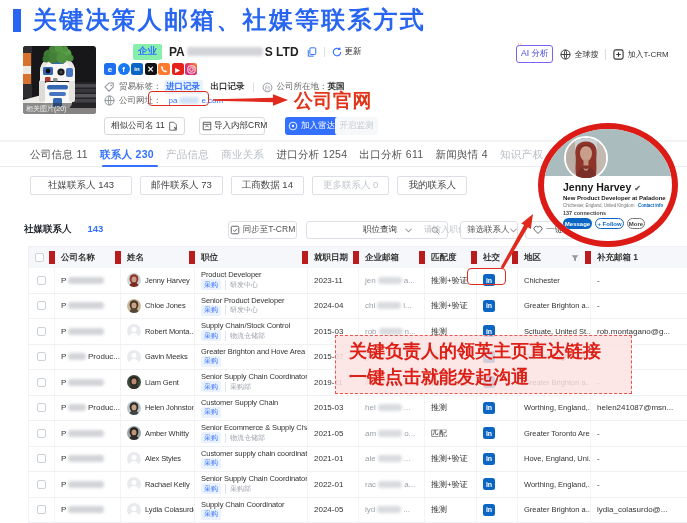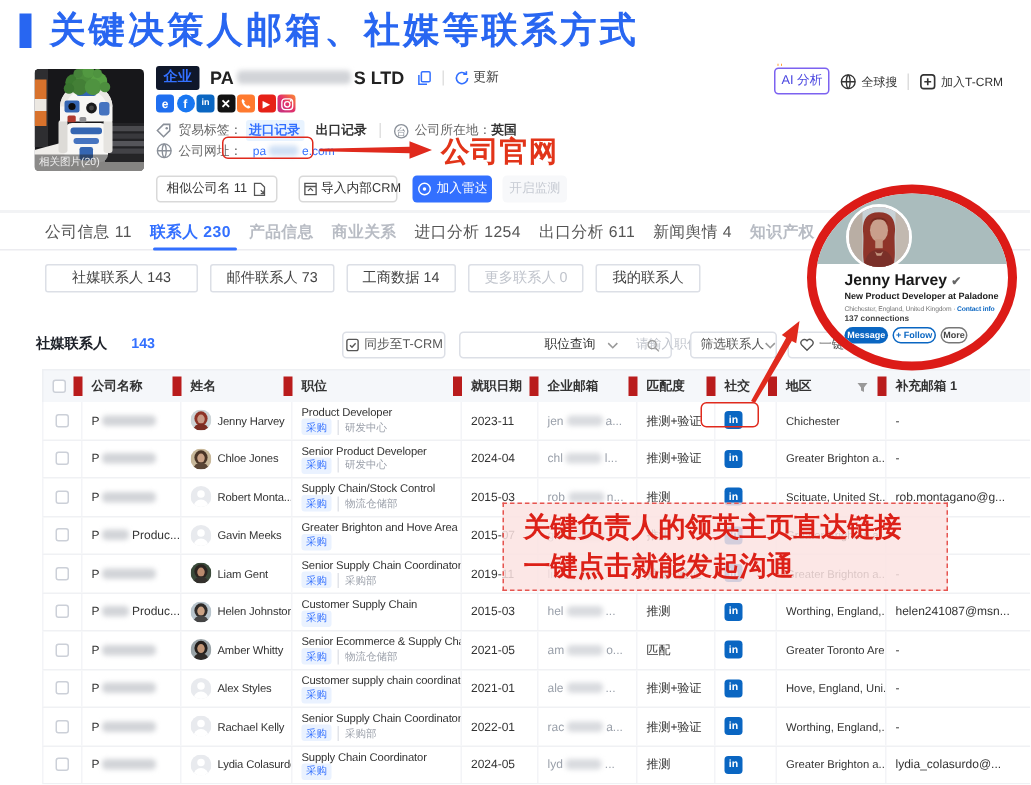--- a/index.html
+++ b/index.html
@@ -18,40 +18,40 @@
 .aibtn { border:1px solid #7c62f0; border-radius:3px; color:#4a46e0; padding:2px 4px; font-size:8.5px; position:relative; background:#fff; white-space:nowrap; }
 .aibtn .spark { position:absolute; top:-4px; left:1px; color:#ff9b2a; font-size:7px; letter-spacing:1px; }
 .tb-item { display:flex; align-items:center; margin-left:7px; white-space:nowrap; font-size:8px; }
 .tb-sep { width:1px; height:11px; background:#ddd; margin-left:7px; }
 
 
 .photo { position:absolute; left:23px; top:46px; width:73px; height:68px; border-radius:3px; overflow:hidden; }
 .photo-label { position:absolute; left:0; bottom:0; width:100%; height:11px; background:rgba(40,40,40,.5); color:#eee; font-size:7px; line-height:11px; padding-left:3px; }
 .info { position:absolute; left:104px; top:44px; font-size:8.5px; color:#666; }
 .iline { display:flex; align-items:center; white-space:nowrap; }
-.tag-ent { background:#0f172a; color:#3370ff; font-size:9.5px; padding:1.5px 5px; border-radius:2px; font-weight:bold; }
+.tag-ent { background:#86efac; color:#3370ff; font-size:9.5px; padding:1.5px 5px; border-radius:2px; font-weight:bold;margin-left:29px; }
 .cname { font-size:12px; font-weight:bold; color:#222; margin-left:7px; display:flex; align-items:center;}
 .blur { display:inline-block; background:#d2d4d8; border-radius:3px; filter:blur(1.6px); }
 .sicons { display:flex; gap:1.5px; margin-top:4px; }
 .sic { width:12px; height:12px; border-radius:2.5px; display:flex; align-items:center; justify-content:center; color:#fff; font-weight:bold; font-size:8px; }
 .tag-blue { background:#e8f3ff; color:#3370ff; padding:1px 2.5px; border-radius:2px; font-size:8.5px; }
 .gray-ic { color:#8a9099; margin-right:4px; font-size:10px; }
 
 
 .actrow { position:absolute; left:104px; top:117px; width:400px; font-size:8.5px; white-space:nowrap; }
 .abtn { position:absolute; border:1px solid #d9d9d9; border-radius:3px; background:#fff; height:18px; display:flex; align-items:center; padding:0 7px; color:#333; top:0; }
 .abtn-blue { position:absolute; top:0; background:#3370ff; color:#fff; border-radius:3px; height:18px; display:flex; align-items:center; padding:0 8px; }
 .abtn-dis { position:absolute; top:0; background:#f7f8fa; color:#c6cad2; border-radius:3px; height:18px; display:flex; align-items:center; padding:0 8px; }
 
 .divider { position:absolute; left:0; top:140px; width:687px; height:2px; background:#f2f3f5; }
 
 
 .tabs { position:absolute; left:30px; top:143px; height:24px; display:flex; gap:12px; font-size:10.5px; color:#555; align-items:center; letter-spacing:0.3px; white-space:nowrap; }
 .tabs .t-act { color:#3370ff; font-weight:bold; position:relative; }
-.tabs .t-dim { color:#b8bcc4;font-weight:bold; }
+.tabs .t-dim { color:#b8bcc4; }
 .tabline { position:absolute; left:0; top:166px; width:687px; height:1px; background:#ececf0; }
 .tabund { position:absolute; left:102px; top:164.5px; width:56px; height:2.5px; background:#3370ff; border-radius:2px; }
 
 
 .pills { position:absolute; left:30px; top:176px; display:flex; gap:8px; font-size:9.5px; }
 .pill { border:1px solid #dcdfe6; border-radius:2px; height:19px; display:flex; align-items:center; padding:0 10px; color:#444; background:#fff; white-space:nowrap; }
 .pill.dim { color:#c0c4cc; }
 
 
 .sechead { position:absolute; left:24px; top:223px; font-size:9.5px; font-weight:bold; color:#1d2129; }
@@ -224,21 +224,21 @@
 
   <div class="actrow">
     <span class="abtn" style="left:0;width:81px;justify-content:space-between;padding:0 6px;">相似公司名&nbsp;11 <svg width="10" height="10" viewBox="0 0 12 12">
           <path d="M2 1.5h5l3 3v6.5h-8z" fill="none" stroke="#555" stroke-width="1"></path>
           <path d="M7 7l2.5 2.5M9.5 7.2v2.5h-2.5" fill="none" stroke="#555" stroke-width="1"></path>
         </svg></span>
     <span class="abtn" style="left:95px;width:66px;justify-content:flex-start;padding:0 2px;"><svg width="10" height="10" viewBox="0 0 12 12" style="margin-right:2px">
           <path d="M1.5 1.5h9v9h-9z M1.5 4h9" fill="none" stroke="#555" stroke-width="1.1"></path>
           <path d="M4 7.5l2-2 2 2" fill="none" stroke="#555" stroke-width="1.1"></path>
         </svg>导入内部CRM</span>
-    <span class="abtn-blue" style="left:171px;width:53px;justify-content:center;padding:0;"><svg width="10" height="10" viewBox="0 0 12 12" style="margin-right:3px">
+    <span class="abtn-blue" style="left:181px;width:53px;justify-content:center;padding:0;"><svg width="10" height="10" viewBox="0 0 12 12" style="margin-right:3px">
           <circle cx="6" cy="6" r="4.6" fill="none" stroke="#fff" stroke-width="1.1"></circle>
           <circle cx="6" cy="6" r="1.4" fill="#fff"></circle>
         </svg>加入雷达</span>
     <span class="abtn-dis" style="left:231px;width:43px;justify-content:center;padding:0;">开启监测</span>
   </div>
 
   <div class="divider"></div>
 
   <div class="tabs">
     <span>公司信息 11</span>

